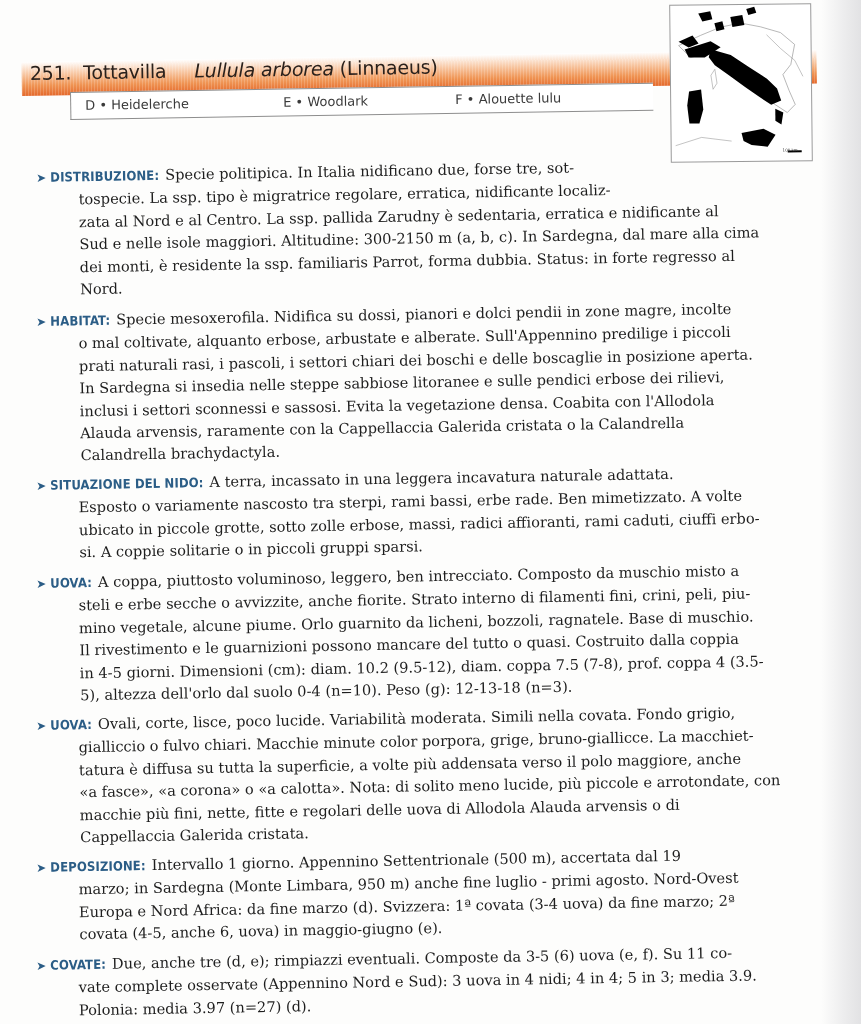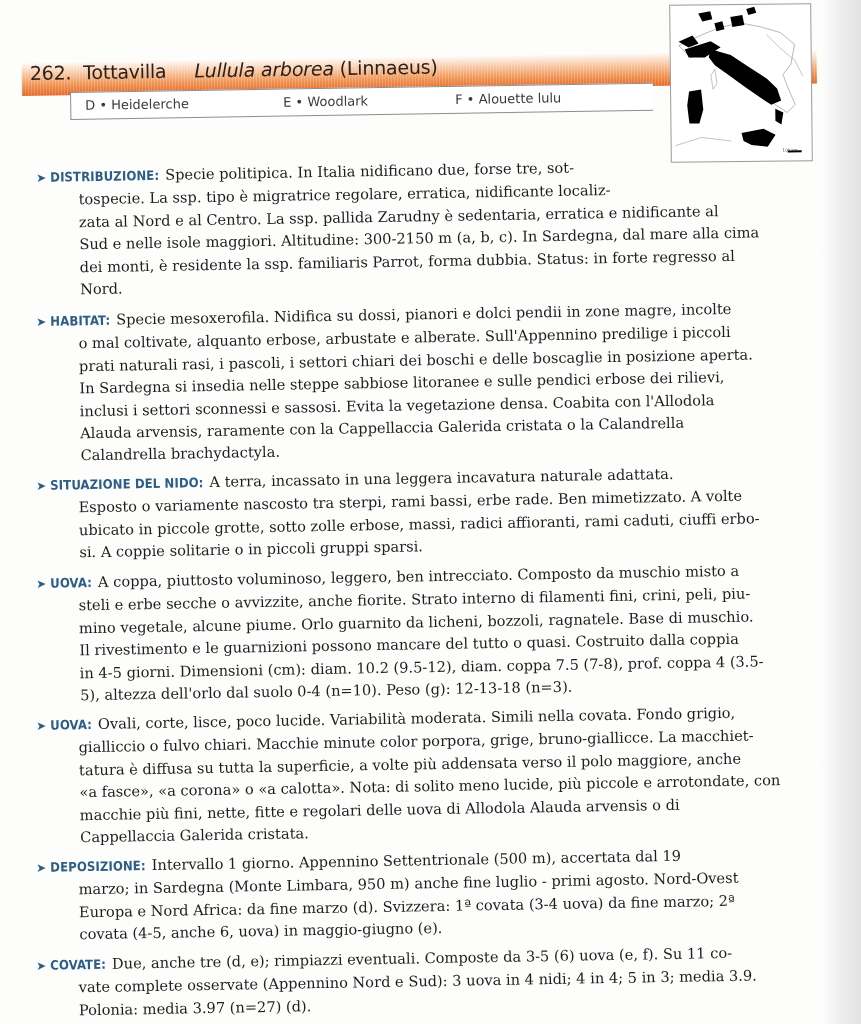--- a/index.html
+++ b/index.html
@@ -65,21 +65,21 @@
   }
   .arrow { color: #2b5d86; font-size: 12px; margin-right: 4px; }
 </style>
 </head>
 <body>
 
 <div class="page-shadow"></div>
 
 <div class="header-band"></div>
 <div class="title">
-  <span class="num">262.</span>
+  <span class="num">251.</span>
   <span class="common">Tottavilla</span>
   <span class="sci">Lullula arborea</span>
   <span class="auth">(Linnaeus)</span>
 </div>
 
 <div class="names-box">
   <span style="left:14px">D • Heidelerche</span>
   <span style="left:212px">E • Woodlark</span>
   <span style="left:384px">F • Alouette lulu</span>
 </div>

